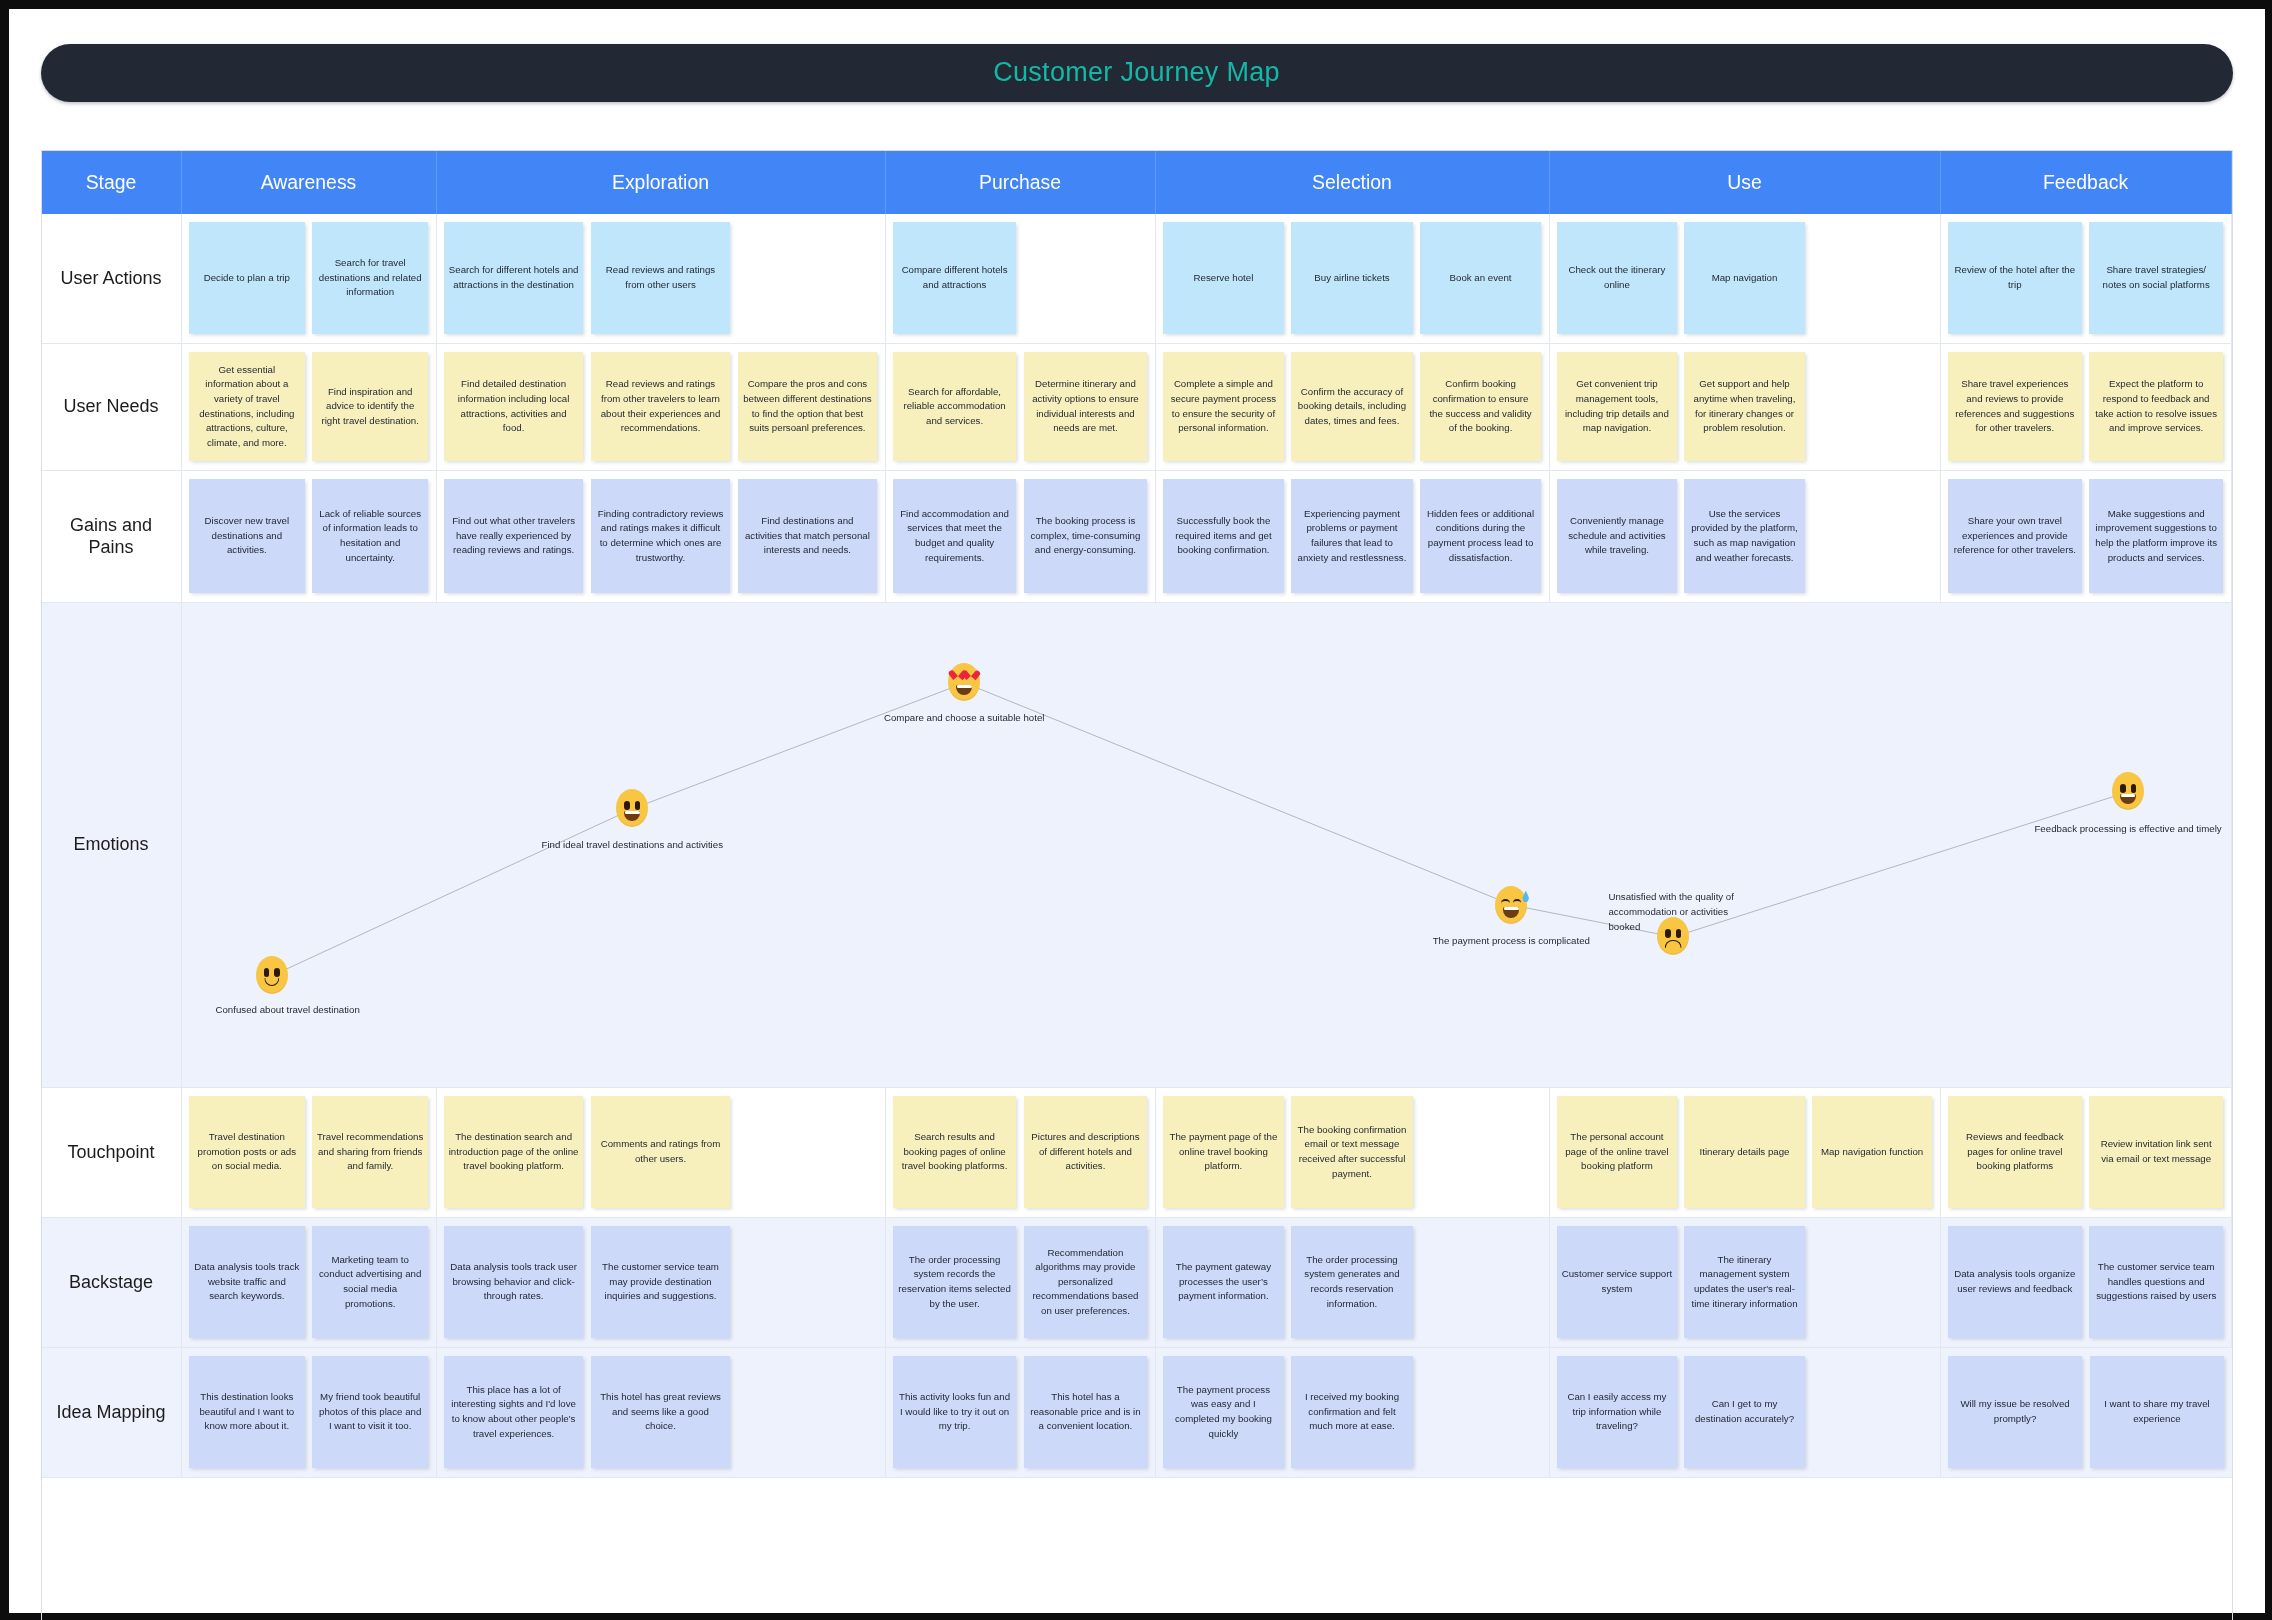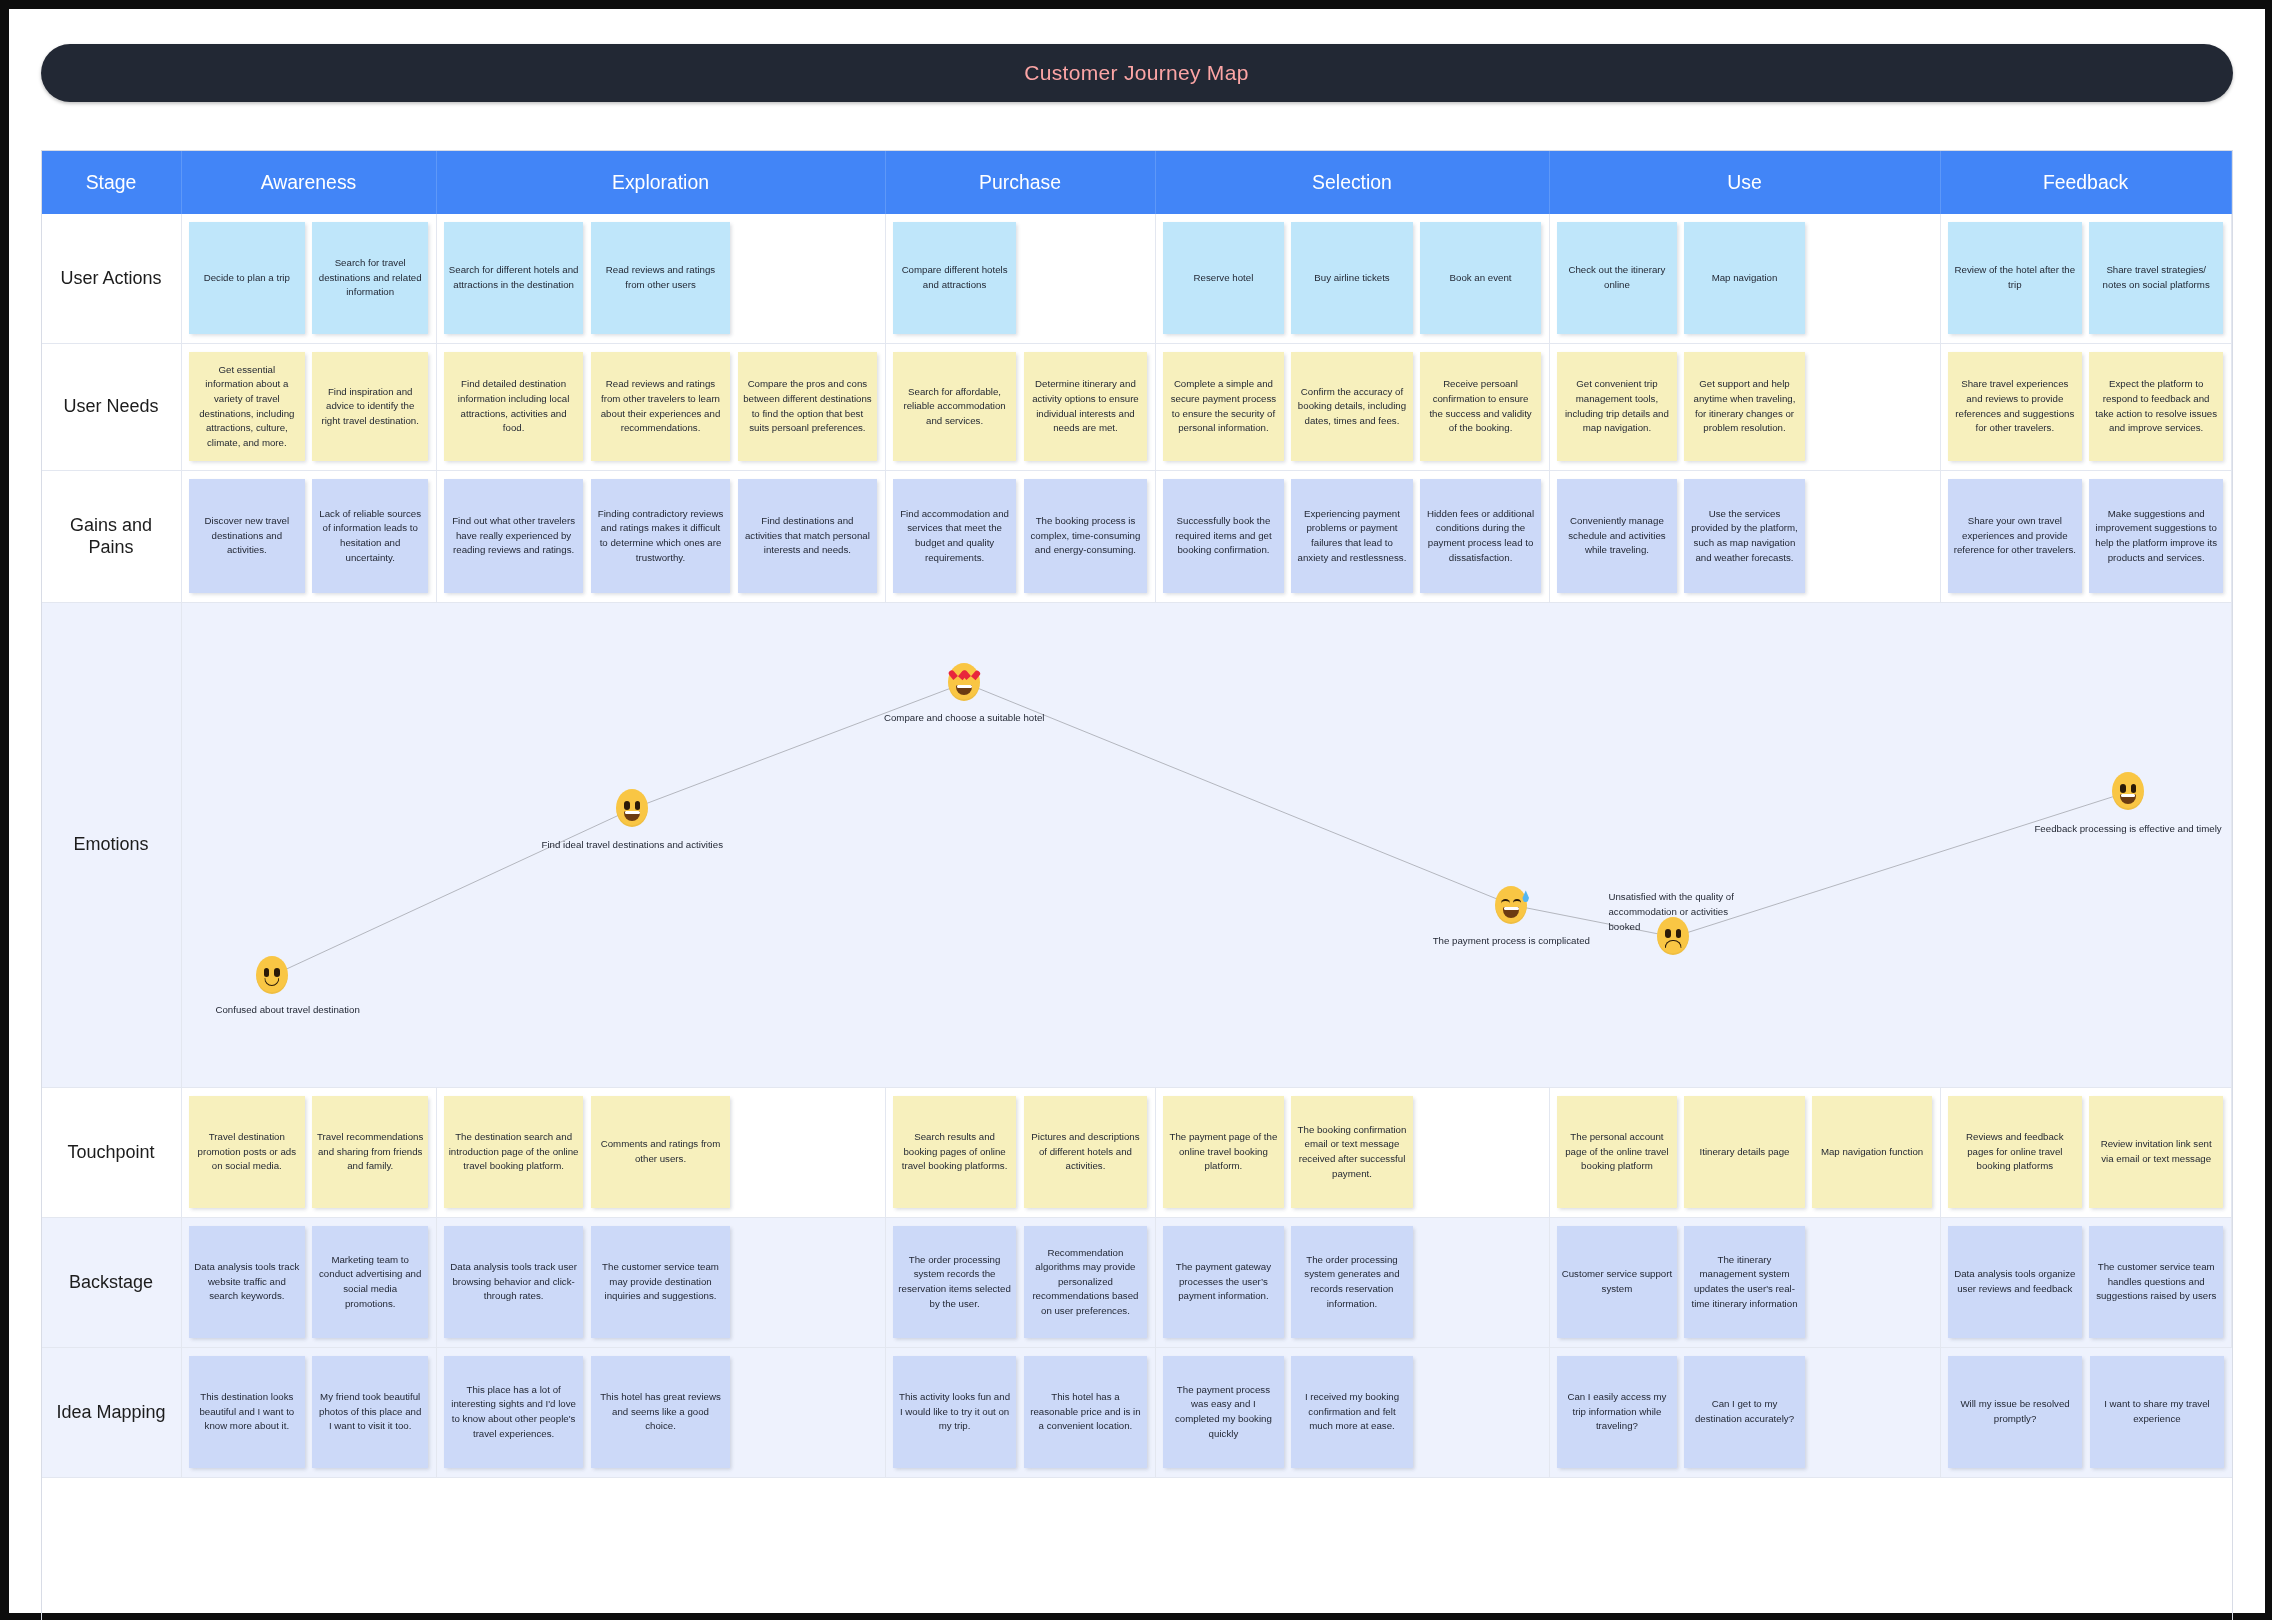--- a/index.html
+++ b/index.html
@@ -16,21 +16,21 @@
     box-sizing:border-box;
   }
   
   .title-bar{
     position:absolute;left:32px;top:35px;width:2192px;height:58px;
     background:#222834;border-radius:29px;
     display:flex;align-items:center;justify-content:center;
     box-shadow:0 1.8px 3.6px rgba(0,0,0,.25);
   }
   .title-bar .title{
-    color:#fca5a5;font-size:21px;letter-spacing:0.3px;
+    color:#14b8a6;font-size:27px;letter-spacing:0.3px;
   }
   
   .grid{
     position:absolute;left:32px;top:141px;width:2192px;height:1548px;
     border:0.6px solid #d8dce6;box-sizing:border-box;
     display:grid;
     grid-template-columns:140px 255px 449px 270px 394px 391px 291px;
     grid-template-rows:63px 130px 127px 132px 485px 130px 130px 130px;
   }
   .cell{
@@ -237,21 +237,21 @@
         </div>
       </div>
       <div class="cell content">
         <div class="card yellow">
           <span class="txt">Complete a simple and secure payment process to ensure the security of personal information.</span>
         </div>
         <div class="card yellow">
           <span class="txt">Confirm the accuracy of booking details, including dates, times and fees.</span>
         </div>
         <div class="card yellow">
-          <span class="txt">Receive persoanl confirmation to ensure the success and validity of the booking.</span>
+          <span class="txt">Confirm booking confirmation to ensure the success and validity of the booking.</span>
         </div>
       </div>
       <div class="cell content">
         <div class="card yellow">
           <span class="txt">Get convenient trip management tools, including trip details and map navigation.</span>
         </div>
         <div class="card yellow">
           <span class="txt">Get support and help anytime when traveling, for itinerary changes or problem resolution.</span>
         </div>
         <div class="card ghost">

